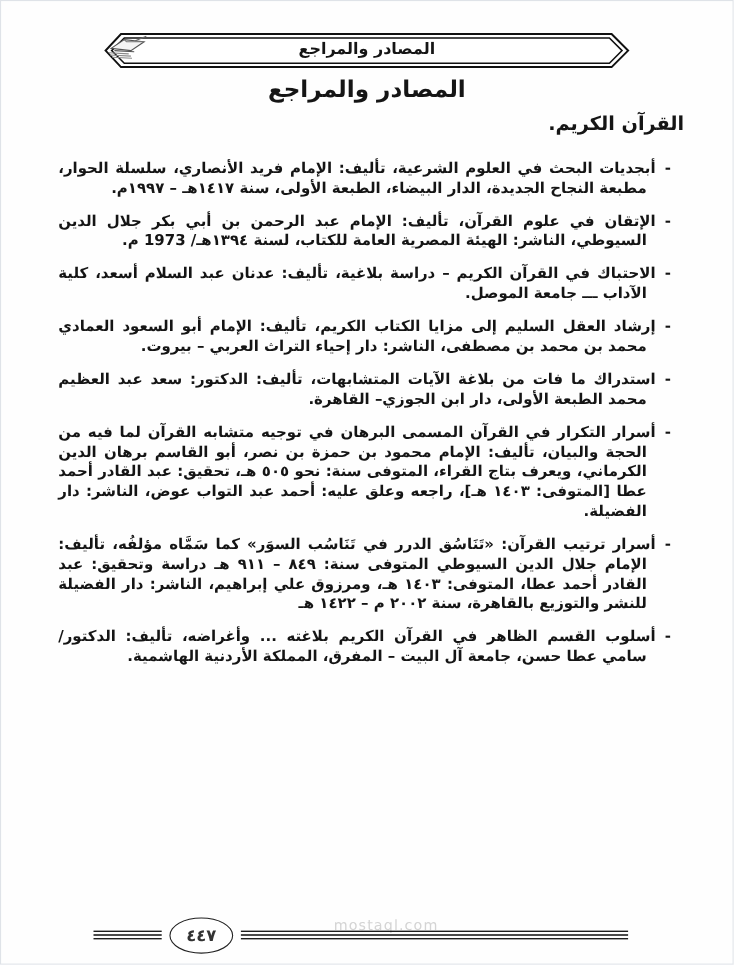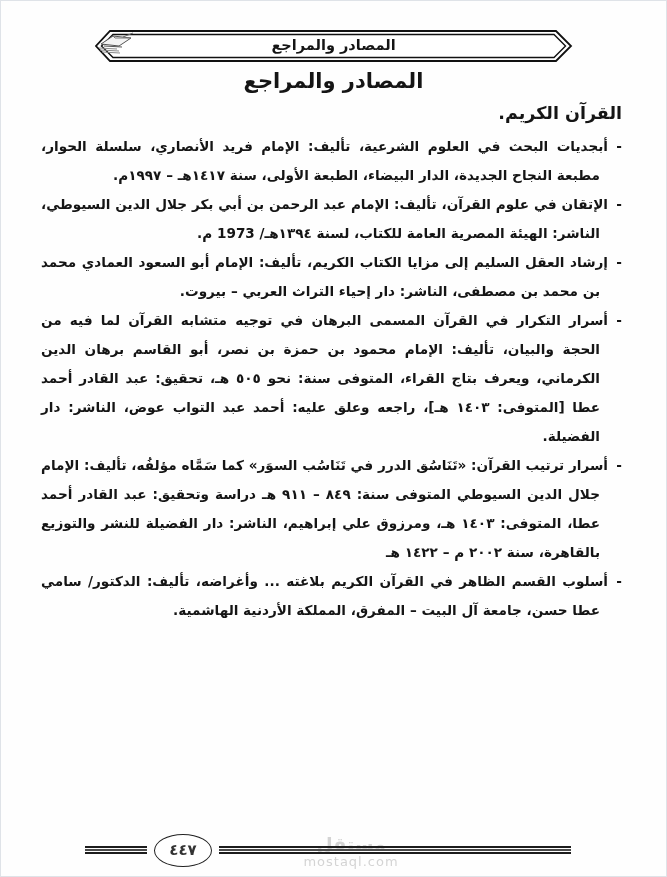--- a/index.html
+++ b/index.html
@@ -45,25 +45,25 @@
     font-size:17.5px;font-weight:bold;
   }
   
   .entries{
     position:absolute;top:131px;right:44px;left:40px;
     direction:rtl;
   }
   .entry{
     font-size:13.6px;
     font-weight:bold;
-    line-height:29px;
+    line-height:18px;
     text-align:justify;
     padding-right:22px;
     text-indent:-22px;
-    margin:0;
+    margin:12px;
   }
   .entry .bullet{
     display:inline-block;
     width:14px;
     text-indent:0;
     font-weight:bold;
   }
   
   .footer{
     position:absolute;left:84px;right:95px;bottom:8px;height:36px;
@@ -100,21 +100,20 @@
   }
   .watermark .wm-logo{font-size:19px;font-weight:bold;letter-spacing:1px;}
   .watermark .wm-domain{font-size:13px;letter-spacing:1px;text-align:center;}
 </style>
 </head>
 <body>
 
 <div class="page">
 
   <div class="watermark">
-    <div class="wm-logo">مستقل</div>
     <div class="wm-domain">mostaql.com</div>
   </div>
 
   <div class="banner-wrap">
     <div class="banner">
       <svg width="482" height="34" viewBox="0 0 482 34">
         <path d="M 17,2 L 463,2 L 478,17 L 463,32 L 17,32 L 3,17 Z" fill="#ffffff" stroke="#111111" stroke-width="1.8"></path>
         <path d="M 20,5.5 L 461,5.5 L 472.5,17 L 461,28.5 L 20,28.5 L 8.5,17 Z" fill="none" stroke="#111111" stroke-width="1.4"></path>
       </svg>
       <svg class="book-icon" viewBox="0 0 44 28">
@@ -132,21 +131,23 @@
     </div>
   </div>
 
   <div class="main-title">المصادر والمراجع</div>
 
   <div class="section-heading">القرآن الكريم.</div>
 
   <div class="entries">
     <div class="entry"><span class="bullet">-</span><span>أبجديات البحث في العلوم الشرعية، تأليف: الإمام فريد الأنصاري، سلسلة الحوار، مطبعة النجاح الجديدة، الدار البيضاء، الطبعة الأولى، سنة ١٤١٧هـ – ١٩٩٧م.</span></div>
     <div class="entry"><span class="bullet">-</span><span>الإتقان في علوم القرآن، تأليف: الإمام عبد الرحمن بن أبي بكر جلال الدين السيوطي، الناشر: الهيئة المصرية العامة للكتاب، لسنة ١٣٩٤هـ/ 1973 م.</span></div>
+    <div class="entry"><span class="bullet">-</span><span>الاحتباك في القرآن الكريم – دراسة بلاغية، تأليف: عدنان عبد السلام أسعد، كلية الآداب ـــ جامعة الموصل.</span></div>
     <div class="entry"><span class="bullet">-</span><span>إرشاد العقل السليم إلى مزايا الكتاب الكريم، تأليف: الإمام أبو السعود العمادي محمد بن محمد بن مصطفى، الناشر: دار إحياء التراث العربي – بيروت.</span></div>
+    <div class="entry"><span class="bullet">-</span><span>استدراك ما فات من بلاغة الآيات المتشابهات، تأليف: الدكتور: سعد عبد العظيم محمد الطبعة الأولى، دار ابن الجوزي– القاهرة.</span></div>
     <div class="entry"><span class="bullet">-</span><span>أسرار التكرار في القرآن المسمى البرهان في توجيه متشابه القرآن لما فيه من الحجة والبيان، تأليف: الإمام محمود بن حمزة بن نصر، أبو القاسم برهان الدين الكرماني، ويعرف بتاج القراء، المتوفى سنة: نحو ٥٠٥ هـ، تحقيق: عبد القادر أحمد عطا [المتوفى: ١٤٠٣ هـ]، راجعه وعلق عليه: أحمد عبد التواب عوض، الناشر: دار الفضيلة.</span></div>
     <div class="entry"><span class="bullet">-</span><span>أسرار ترتيب القرآن: «تَنَاسُق الدرر في تَنَاسُب السوَر» كما سَمَّاه مؤلفُه، تأليف: الإمام جلال الدين السيوطي المتوفى سنة: ٨٤٩ – ٩١١ هـ دراسة وتحقيق: عبد القادر أحمد عطا، المتوفى: ١٤٠٣ هـ، ومرزوق علي إبراهيم، الناشر: دار الفضيلة للنشر والتوزيع بالقاهرة، سنة ٢٠٠٢ م – ١٤٢٢ هـ</span></div>
     <div class="entry"><span class="bullet">-</span><span>أسلوب القسم الظاهر في القرآن الكريم بلاغته ... وأغراضه، تأليف: الدكتور/ سامي عطا حسن، جامعة آل البيت – المفرق، المملكة الأردنية الهاشمية.</span></div>
   </div>
 
   <div class="footer">
     <div class="rule short"></div>
     <div class="page-number-oval">
       <span class="page-number">٤٤٧</span>
     </div>

